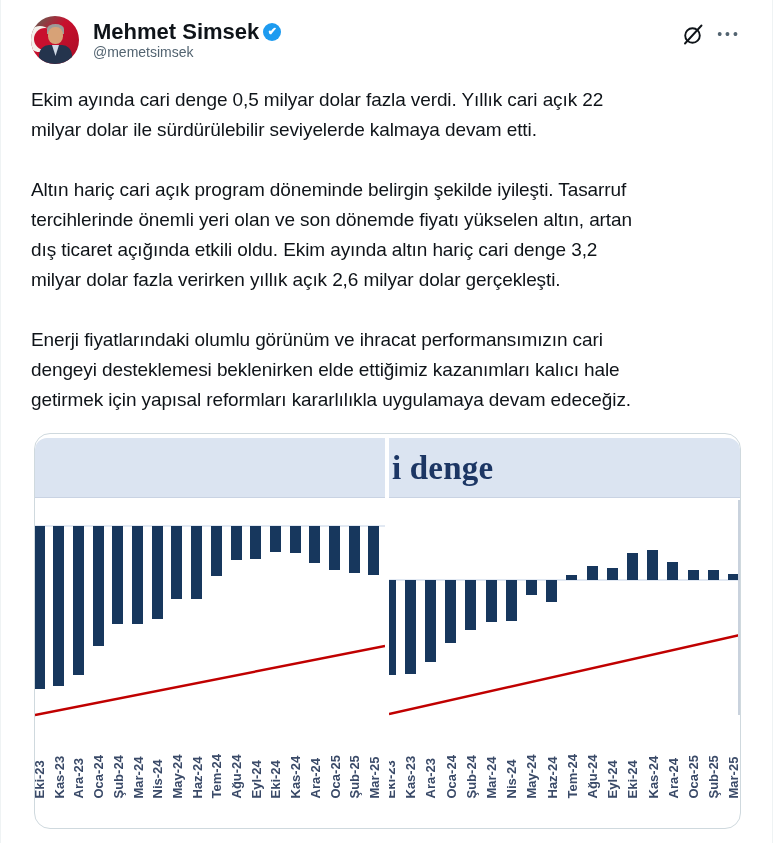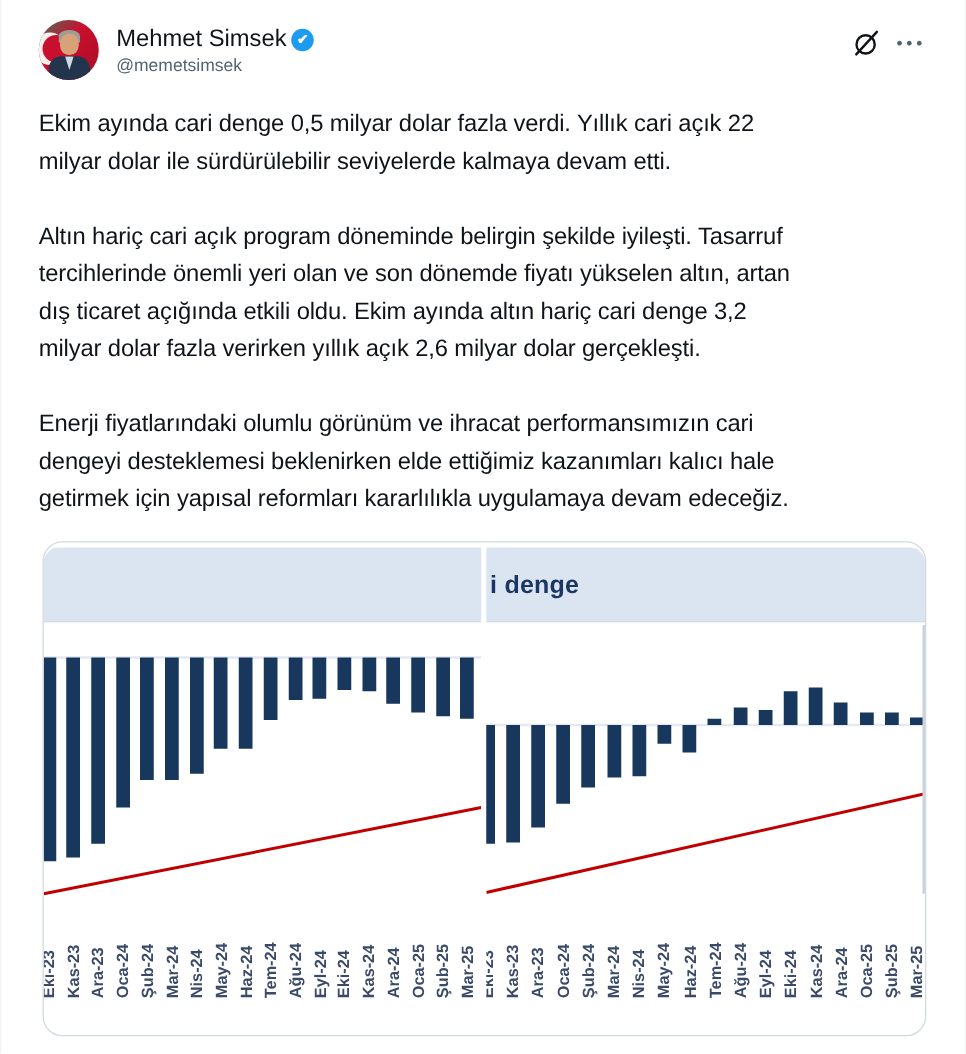--- a/index.html
+++ b/index.html
@@ -12,37 +12,37 @@
   
   .avatar{position:absolute;left:30px;top:16px;width:48px;height:48px;border-radius:50%;overflow:hidden;
     background:linear-gradient(135deg,#66696d 0%,#7c4b49 16%,#c8102e 42%,#a80d25 100%);}
   .av-crescent-w{position:absolute;left:-4px;top:10px;width:26px;height:26px;border-radius:50%;background:#f4f1ec;}
   .av-crescent-r{position:absolute;left:3px;top:12px;width:22px;height:22px;border-radius:50%;background:#c8102e;}
   .av-hair{position:absolute;left:16px;top:8px;width:17px;height:10px;border-radius:50% 50% 0 0;background:#9d9d99;}
   .av-head{position:absolute;left:17px;top:11px;width:15px;height:17px;border-radius:46%;background:#d7a277;}
   .av-body{position:absolute;left:8px;top:29px;width:33px;height:20px;border-radius:10px 10px 0 0;background:#24344d;}
   .av-shirt{position:absolute;left:21px;top:29px;width:7px;height:11px;background:#cfd9e6;clip-path:polygon(0 0,100% 0,50% 100%);}
   .name-row{position:absolute;left:92px;top:21px;height:21px;display:flex;align-items:center;gap:4px;}
-  .author-name{font-size:19px;font-weight:400;line-height:21px;text-align:center;}
+  .author-name{font-size:22px;font-weight:700;line-height:21px;text-align:center;}
   .badge{width:18px;height:18px;border-radius:50%;background:#1d9bf0;color:#fff;display:flex;align-items:center;justify-content:center;
     font-size:11px;font-weight:700;}
   .handle{position:absolute;left:92px;top:44px;font-size:14px;color:#536471;}
   .grok-btn{position:absolute;left:680px;top:23px;width:24px;height:24px;}
   .more-btn{position:absolute;left:711px;top:22px;width:34px;height:24px;color:#536471;font-size:14px;letter-spacing:3px;
     display:flex;align-items:center;justify-content:center;}
   
   .tweet-text{position:absolute;left:30px;top:85px;width:718px;font-size:19px;line-height:30px;white-space:pre-line;
     color:#0f1419;letter-spacing:-0.1px;}
   
   .media-card{position:absolute;left:33px;top:433px;width:707px;height:396px;border:1px solid #cfd9de;border-radius:16px;
     overflow:hidden;background:#fff;}
   .chart-header{position:absolute;left:0;top:4px;width:100%;height:60px;background:#dbe4f1;border-bottom:1px solid #c9d3e3;
     border-radius:12px 12px 0 0;}
   .chart-title{position:absolute;left:357px;top:0;height:60px;display:flex;align-items:center;
-    font-size:20px;font-weight:700;color:#1c3664;letter-spacing:0.2px;}
+    font-size:33px;font-weight:700;color:#1c3664;letter-spacing:0.2px;font-family:Liberation Serif, serif;}
   .header-divider{position:absolute;left:350px;top:0px;width:4px;height:65px;background:#ffffff;}
   .panel{position:absolute;top:64px;height:331px;overflow:hidden;}
   .baseline{position:absolute;height:2px;left:0;}
   .chart-bar{position:absolute;}
   .xlabel{position:absolute;width:64px;height:13px;font-size:13px;font-weight:600;line-height:13px;
     transform:rotate(-90deg);text-align:left;white-space:nowrap;}
   .trend-svg{position:absolute;left:0;top:0;pointer-events:none;}
   .right-border{position:absolute;width:2px;}
 </style>
 </head>

